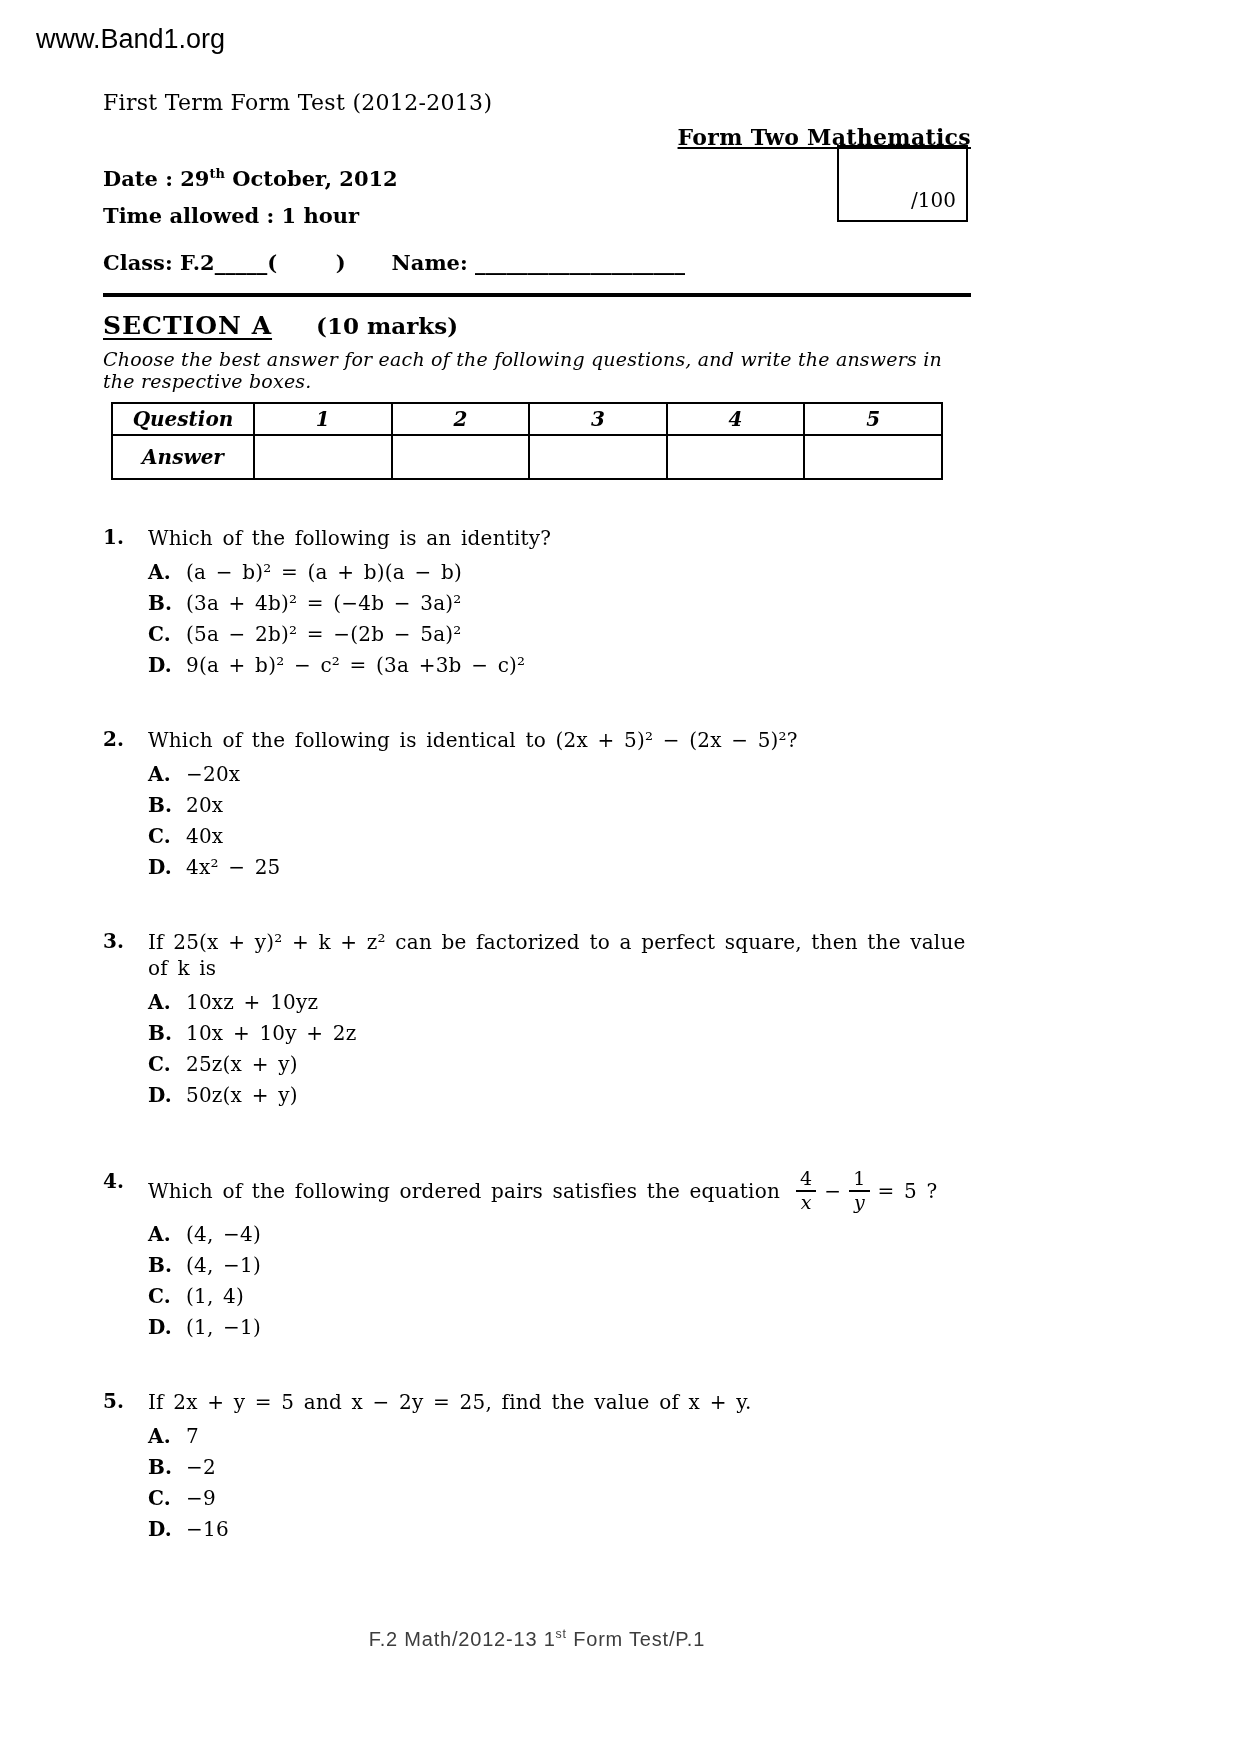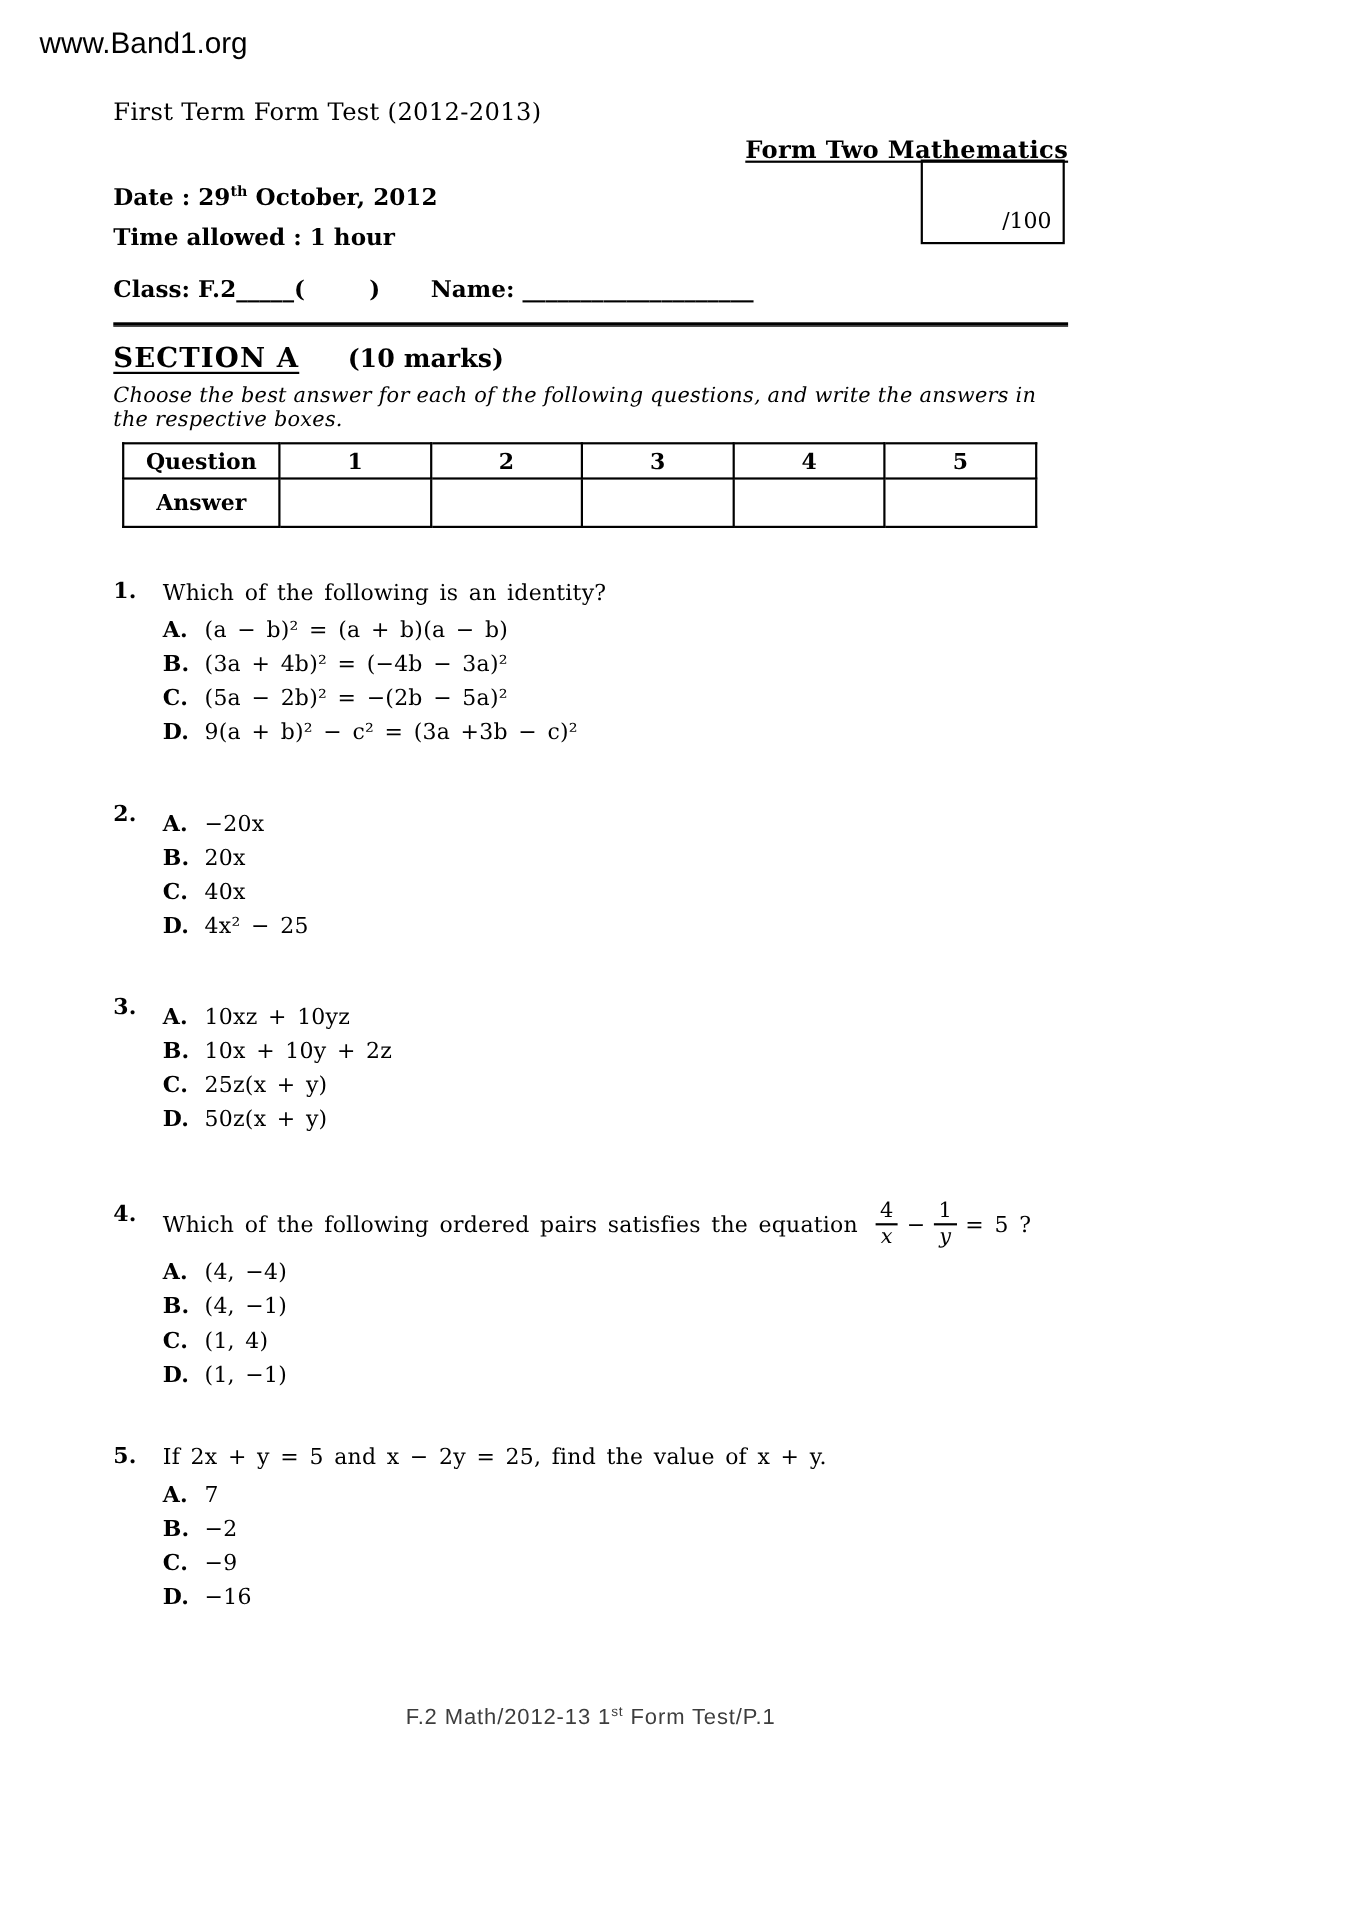--- a/index.html
+++ b/index.html
@@ -83,20 +83,21 @@
     margin-top: 8px;
     letter-spacing: 0.2px;
   }
 
   table.answers {
     border-collapse: collapse;
     margin-top: 10px;
     margin-left: 8px;
     width: 832px;
     table-layout: fixed;
+    font-style: italic;
   }
   table.answers td {
     border: 2px solid #000;
     text-align: center;
     font-weight: bold;
     font-size: 20px;
     padding: 0;
   }
   table.answers col.first { width: 142px; }
   table.answers tr.r1 td { height: 32px; }
@@ -216,20 +217,21 @@
               <span class="olabel">D.</span>
               <span>9(a + b)² − c² = (3a +3b − c)²</span>
             </div>
         </div>
       </div>
     </div>
 
     <div class="question">
       <div class="qnum">2.</div>
       <div class="qbody">
+        <div class="qstem">Which of the following is identical to (2x + 5)² − (2x − 5)²?</div>
         <div class="options">
           <div class="option">
               <span class="olabel">A.</span>
               <span>−20x</span>
             </div>
           <div class="option">
               <span class="olabel">B.</span>
               <span>20x</span>
             </div>
           <div class="option">
@@ -240,20 +242,21 @@
               <span class="olabel">D.</span>
               <span>4x² − 25</span>
             </div>
         </div>
       </div>
     </div>
 
     <div class="question">
       <div class="qnum">3.</div>
       <div class="qbody">
+        <div class="qstem">If 25(x + y)² + k + z² can be factorized to a perfect square, then the value of k is</div>
         <div class="options">
           <div class="option">
               <span class="olabel">A.</span>
               <span>10xz + 10yz</span>
             </div>
           <div class="option">
               <span class="olabel">B.</span>
               <span>10x + 10y + 2z</span>
             </div>
           <div class="option">

